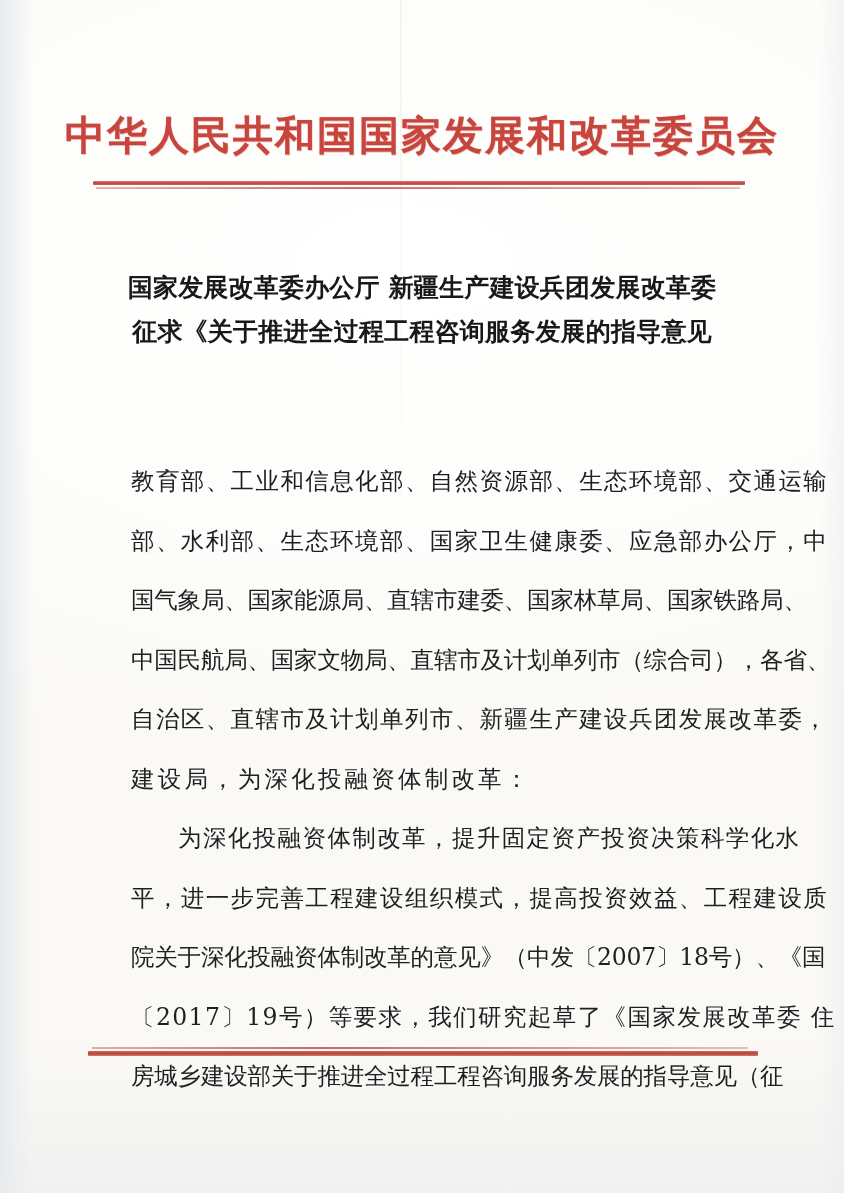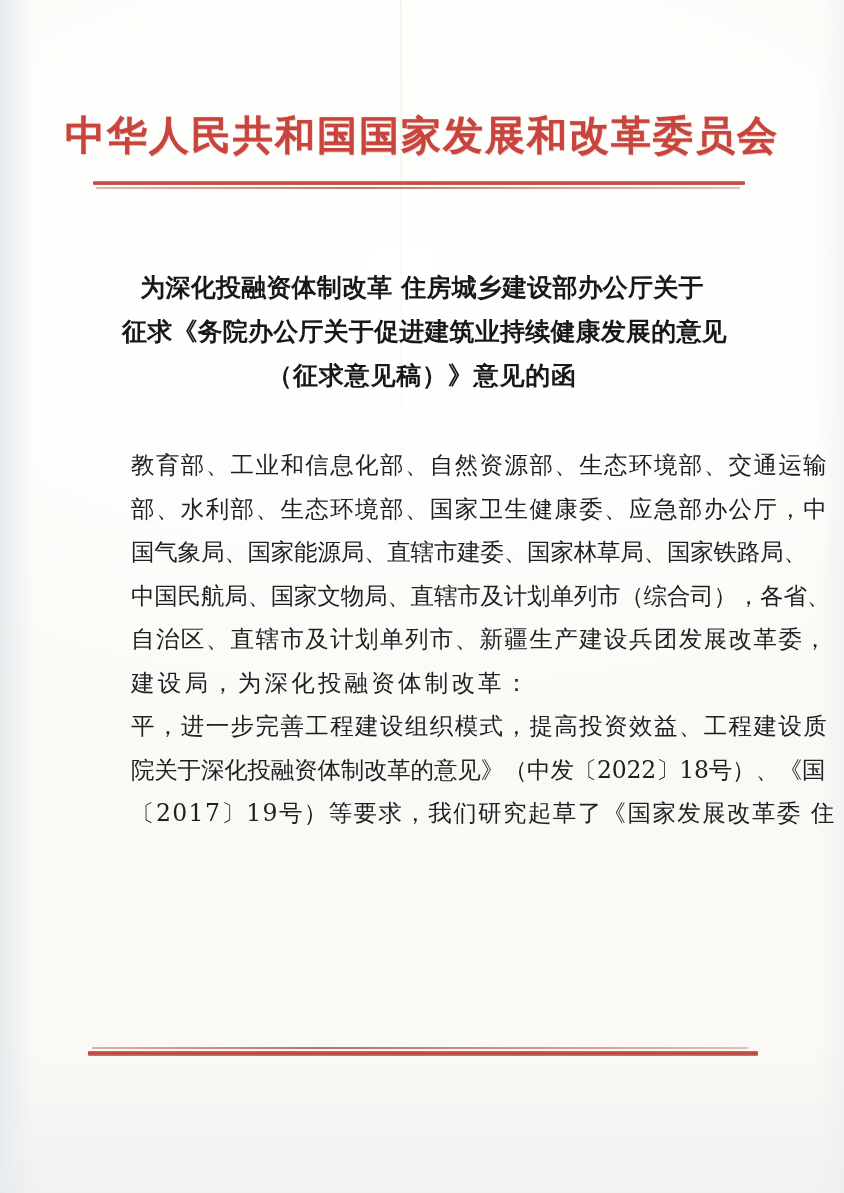--- a/index.html
+++ b/index.html
@@ -123,20 +123,21 @@
     width: 596px;
     font-size: 23.5px;
     line-height: 43.5px;
     color: #1d1f21;
     letter-spacing: 0.2px;
   }
   #body-text .bline {
     display: block;
     white-space: nowrap;
     height: 43.5px;
+    margin-top: 16px;
   }
   #body-text .bline.indent { text-indent: 47px; }
   #body-text .bline.wide { letter-spacing: 1.4px; }
   #body-text .bline.xwide { letter-spacing: 3.2px; }
   #body-text .bline.tight { letter-spacing: -0.2px; }
 
   
   #footer-rule {
     position: absolute;
     top: 1047px;
@@ -173,35 +174,36 @@
   <div id="masthead">
     <div id="masthead-title">中华人民共和国国家发展和改革委员会</div>
   </div>
 
   <div id="masthead-rule">
     <div class="bar-thick"></div>
     <div class="bar-thin"></div>
   </div>
 
   <div id="doc-title">
-    <span class="tline l1">为深化投融资体制改革 住房城乡建设部办公厅关于</span>
-    <span class="tline l2">征求《务院办公厅关于促进建筑业持续健康发展的意见</span>
-    <span class="tline l3">（征求意见稿）》意见的函</span>
+    <span class="tline l1">国家发展改革委办公厅 新疆生产建设兵团发展改革委</span>
+    <span class="tline l2">征求《关于推进全过程工程咨询服务发展的指导意见</span>
   </div>
 
   <div id="body-text">
     <span class="bline wide">教育部、工业和信息化部、自然资源部、生态环境部、交通运输</span>
     <span class="bline wide">部、水利部、生态环境部、国家卫生健康委、应急部办公厅，中</span>
     <span class="bline tight">国气象局、国家能源局、直辖市建委、国家林草局、国家铁路局、</span>
     <span class="bline tight">中国民航局、国家文物局、直辖市及计划单列市（综合司），各省、</span>
     <span class="bline wide">自治区、直辖市及计划单列市、新疆生产建设兵团发展改革委，</span>
     <span class="bline xwide">建设局，为深化投融资体制改革：</span>
+    <span class="bline indent wide">为深化投融资体制改革，提升固定资产投资决策科学化水</span>
     <span class="bline wide">平，进一步完善工程建设组织模式，提高投资效益、工程建设质</span>
-    <span class="bline tight">院关于深化投融资体制改革的意见》（中发〔2022〕18号）、《国</span>
+    <span class="bline tight">院关于深化投融资体制改革的意见》（中发〔2007〕18号）、《国</span>
     <span class="bline wide">〔2017〕19号）等要求，我们研究起草了《国家发展改革委 住</span>
+    <span class="bline tight">房城乡建设部关于推进全过程工程咨询服务发展的指导意见（征</span>
   </div>
 
   <div id="footer-rule">
     <div class="bar-thin"></div>
     <div class="bar-thick"></div>
   </div>
 
 </div>
 
 </body></html>

